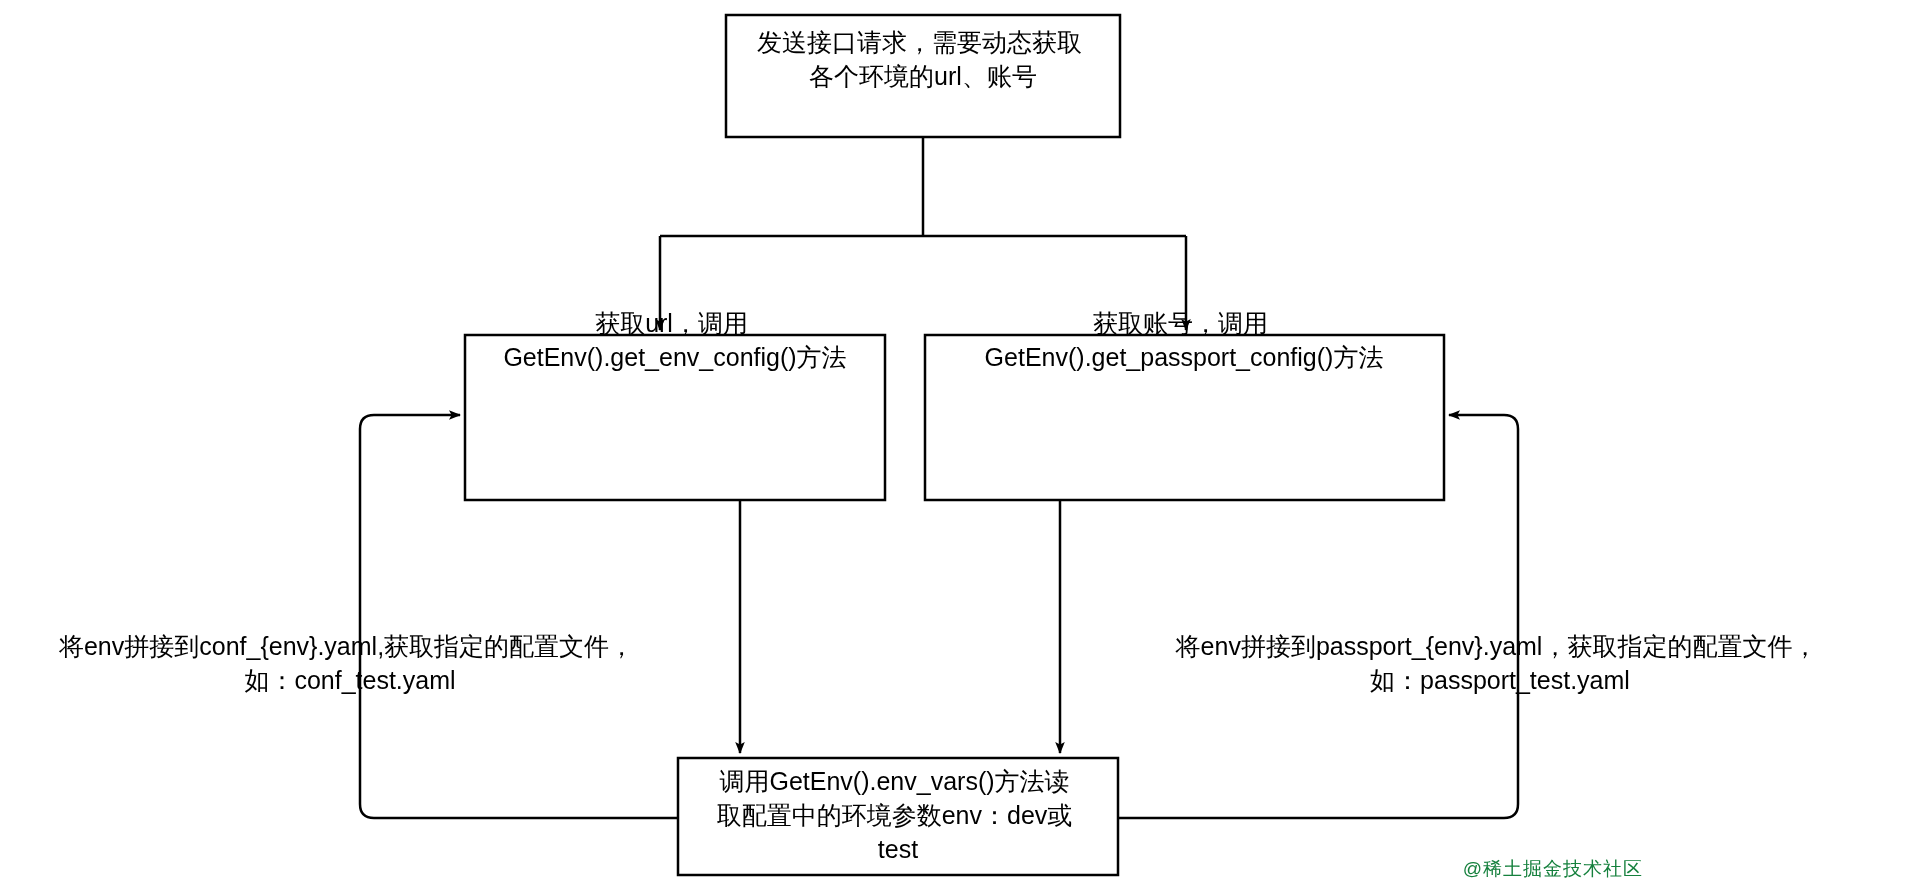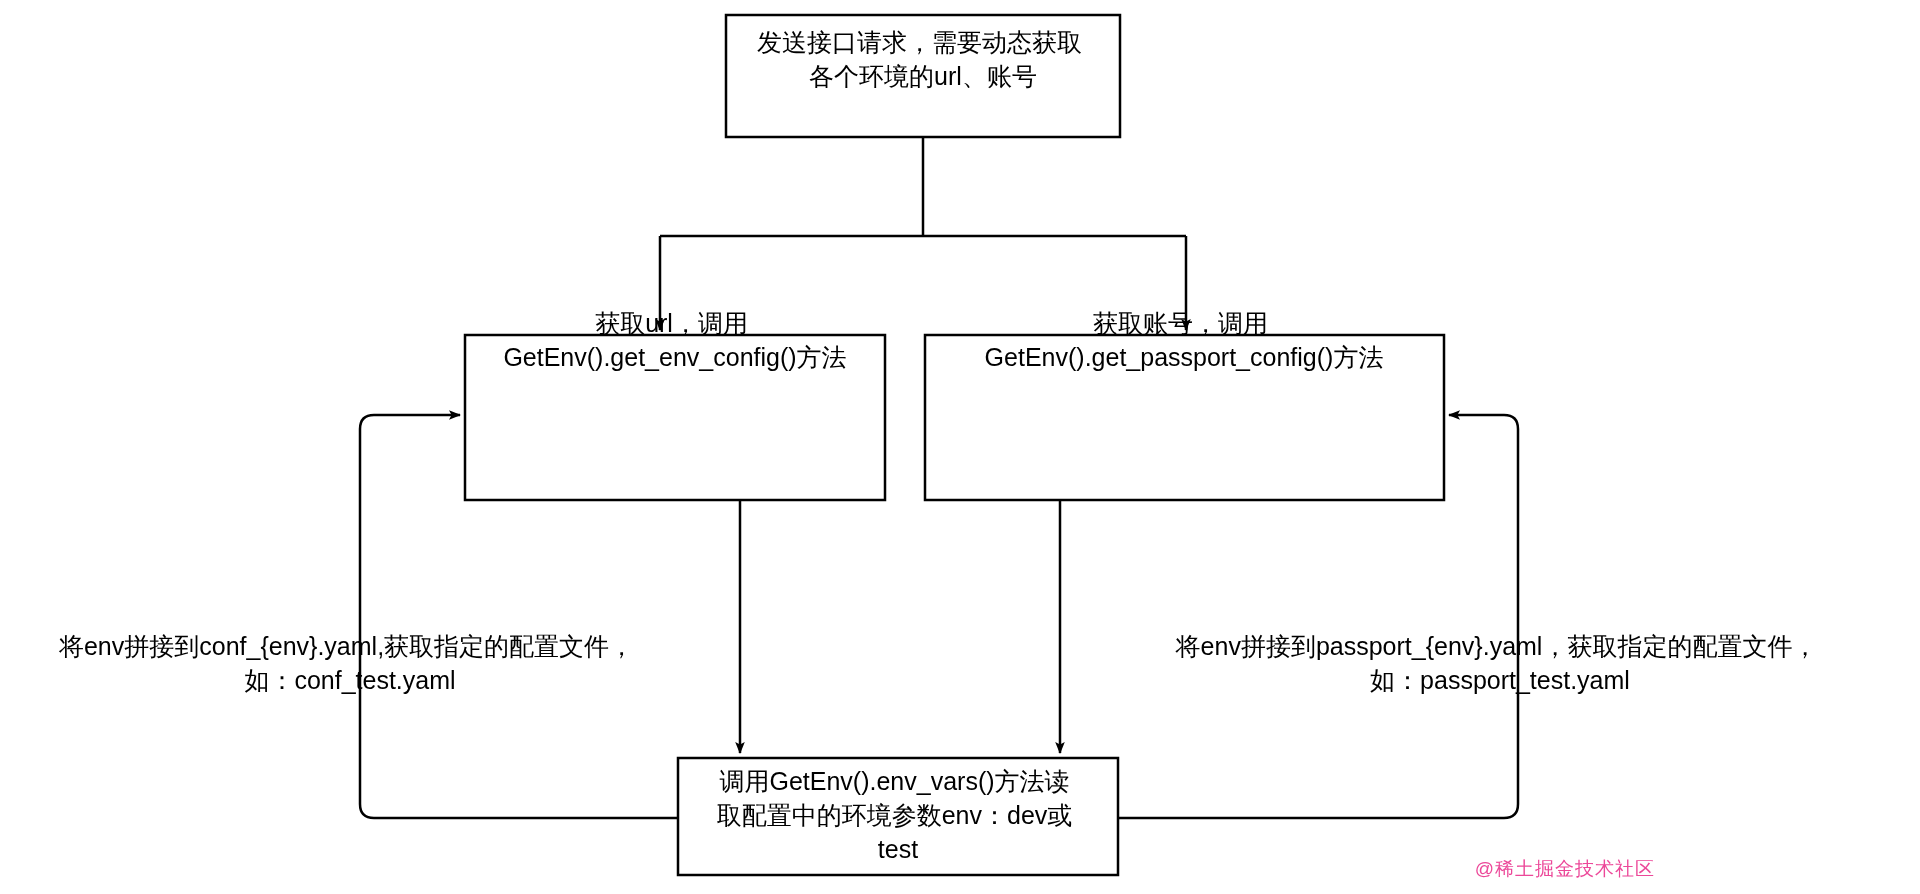--- a/index.html
+++ b/index.html
@@ -41,25 +41,25 @@
   .node-text, .edge-label {
     font-family: "Liberation Sans", "DejaVu Sans", sans-serif;
     fill: #000000;
     font-size: 25px;
   }
   .node-text tspan, .edge-label tspan {
     text-anchor: middle;
   }
   .watermark {
     position: absolute;
-    right: 6px;
+    right: 18px;
     bottom: 12px;
     font-family: "Liberation Sans", "DejaVu Sans", sans-serif;
     font-size: 19px;
-    color: #ec4899;
+    color: #15803d;
     letter-spacing: 1px;
     user-select: none;
   }
 </style>
 </head>
 <body>
 
 <div id="diagram-root">
 
   <svg class="flow" viewBox="0 0 1920 894" xmlns="http://www.w3.org/2000/svg">

